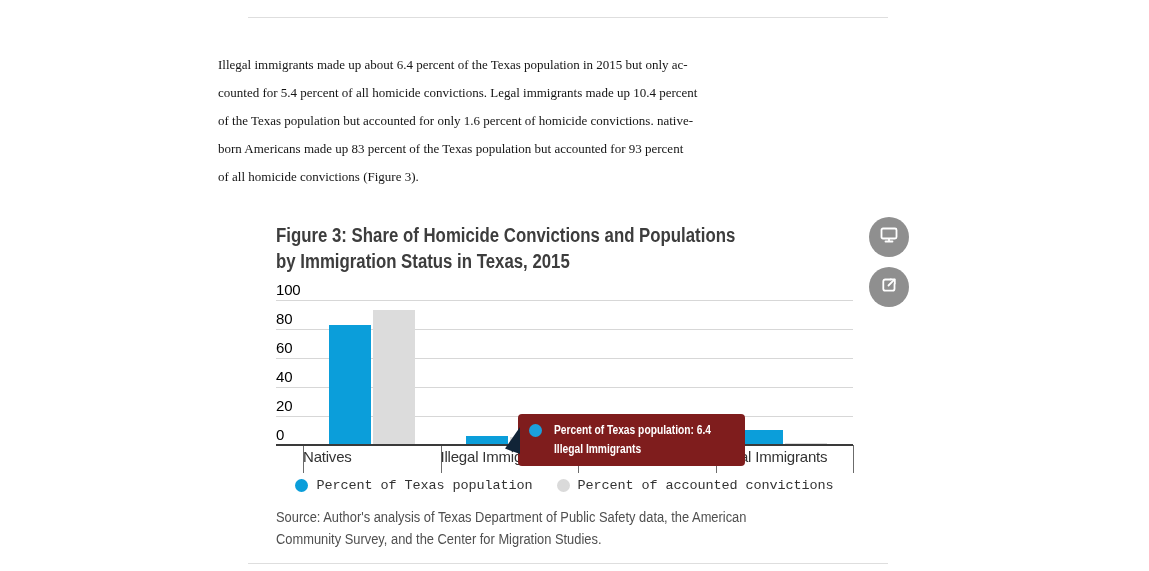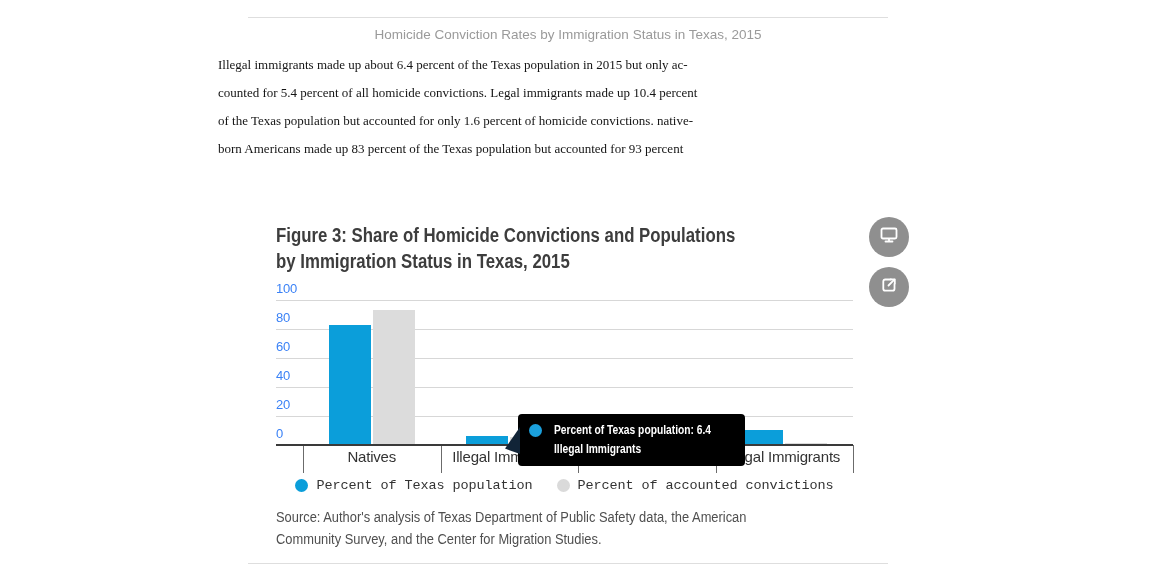--- a/index.html
+++ b/index.html
@@ -13,23 +13,23 @@
         line-height:28px;color:#141414;}
   .fig-title{position:absolute;left:276px;top:222px;font-weight:bold;font-size:20px;
         line-height:26px;color:#3d3d3d;transform:scaleX(0.84);transform-origin:0 0;
         white-space:nowrap;letter-spacing:0;}
   .circle-btn{position:absolute;left:869px;width:40px;height:40px;border-radius:50%;
         background:#8f8f8f;display:flex;align-items:center;justify-content:center;cursor:pointer;}
   .circle-btn svg{stroke:#fff;fill:none;stroke-width:1.8;stroke-linecap:round;stroke-linejoin:round;}
   
   .gridline{position:absolute;left:276px;width:577px;height:1px;background:#d7d7d7;}
   .axisline{position:absolute;left:276px;width:577px;height:2px;background:#3a3a3a;z-index:3;}
-  .ylabel{position:absolute;left:276px;font-size:13px;color:#3b82f6;letter-spacing:-0.2px;}
+  .ylabel{position:absolute;left:276px;font-size:15px;color:#000000;letter-spacing:-0.2px;}
   .xtick{position:absolute;width:1px;height:28px;background:#6b6b6b;z-index:1;}
-  .xlabel{position:absolute;top:448px;font-size:15px;color:#333;text-align:center;
+  .xlabel{position:absolute;top:448px;font-size:15px;color:#333;text-align:left;
         letter-spacing:-0.2px;z-index:1;}
   .bar{position:absolute;width:42px;z-index:2;}
   .legend{position:absolute;left:276px;top:478px;width:577px;display:flex;
         justify-content:center;gap:24px;align-items:center;z-index:1;font-family:Liberation Mono, monospace;}
   .legend-item{display:flex;align-items:center;gap:8px;}
   .legend-dot{width:13px;height:13px;border-radius:50%;}
   .legend-label{font-size:13.5px;color:#333;letter-spacing:-0.1px;}
   .source{position:absolute;left:276px;top:506px;font-size:14px;line-height:22px;
         color:#4f4f4f;transform:scaleX(0.92);transform-origin:0 0;white-space:nowrap;}
   
@@ -43,27 +43,27 @@
   .tooltip-line1{font-size:12.5px;font-weight:700;line-height:19px;}
   .tooltip-line2{font-size:12.5px;font-weight:600;line-height:19px;}
 </style>
 </head>
 <body>
 
 <div class="page">
 
   <div class="rule" style="left:248px;top:17px;width:640px;"></div>
 
-  <div class="page-caption">Homicide Conviction Rates by Immigration Status in Texas, 2015</div>
 
   <div class="paragraph" id="paragraph">
       <div>Illegal immigrants made up about 6.4 percent of the Texas population in 2015 but only ac-</div>
       <div>counted for 5.4 percent of all homicide convictions. Legal immigrants made up 10.4 percent</div>
       <div>of the Texas population but accounted for only 1.6 percent of homicide convictions. native-</div>
       <div>born Americans made up 83 percent of the Texas population but accounted for 93 percent</div>
+      <div>of all homicide convictions (Figure 3).</div>
     </div>
 
   <div class="fig-title">
     <div>Figure 3: Share of Homicide Convictions and Populations</div>
     <div>by Immigration Status in Texas, 2015</div>
   </div>
 
   <div class="circle-btn" style="top:217px;">
     <span>
       <svg width="20" height="20" viewBox="0 0 20 20">
@@ -122,21 +122,21 @@
       <span class="legend-dot" id="legend-dot-1" style="background: rgb(218, 218, 218);"></span>
       <span class="legend-label">Percent of accounted convictions</span>
     </div>
   </div>
 
   <div class="source">
     <div>Source: Author's analysis of Texas Department of Public Safety data, the American</div>
     <div>Community Survey, and the Center for Migration Studies.</div>
   </div>
 
-  <div class="tooltip" id="tooltip" style="background: #000000;">
+  <div class="tooltip" id="tooltip" style="background: #7f1d1d;">
     <div class="tooltip-arrow" id="tooltip-arrow" style="background: rgb(17, 36, 55);"></div>
     <div class="tooltip-dot" id="tooltip-dot" style="background: rgb(27, 160, 220);"></div>
     <div class="tooltip-text">
       <div class="tooltip-line1">Percent of Texas population: 6.4</div>
       <div class="tooltip-line2">Illegal Immigrants</div>
     </div>
   </div>
 
   <div class="rule" style="left:248px;top:563px;width:640px;"></div>
 </div>

